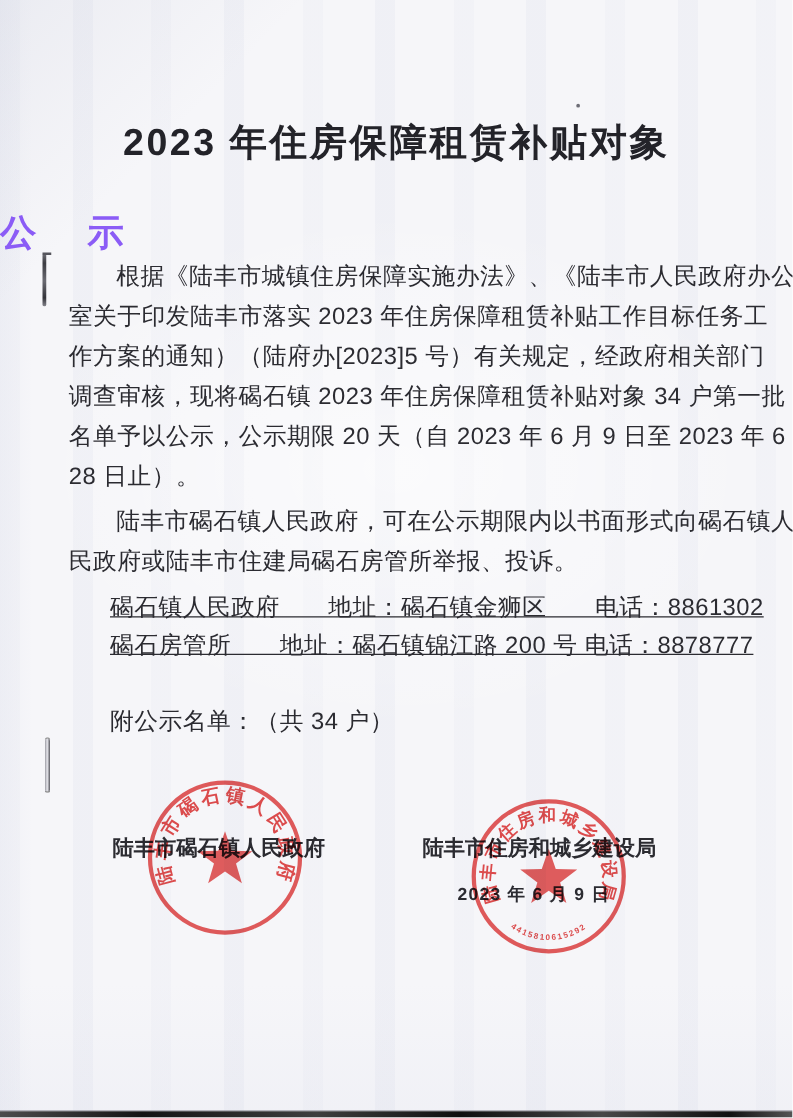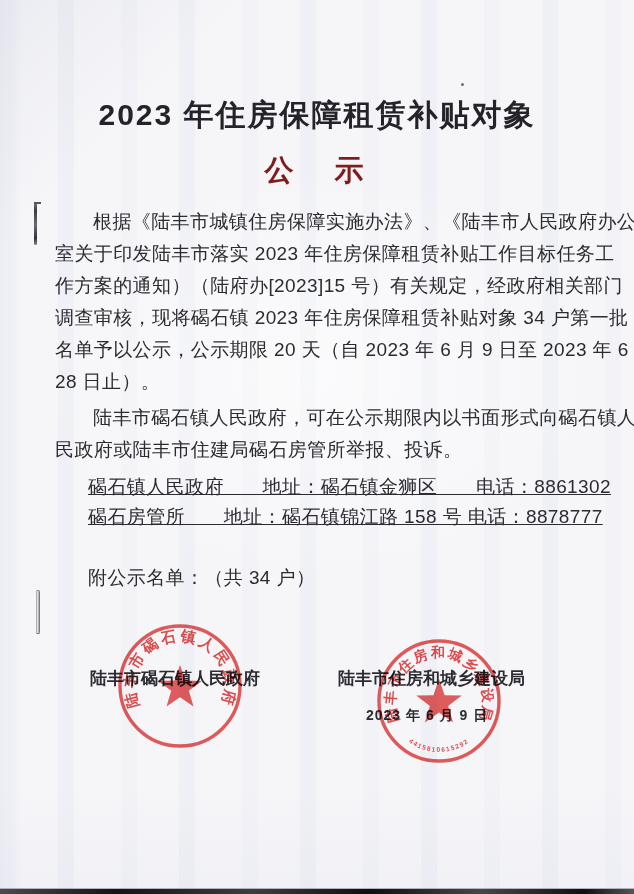--- a/index.html
+++ b/index.html
@@ -26,23 +26,23 @@
         rgba(199,204,224,.14) 58px, rgba(199,204,224,.14) 74px,
         rgba(255,255,255,0) 74px, rgba(255,255,255,0) 121px),
       linear-gradient(0deg, rgba(214,217,232,.18), rgba(214,217,232,0) 12%);
   }
   .title{
     position:absolute;top:94px;left:0;width:634px;
     text-align:center;font-size:30px;font-weight:700;
     letter-spacing:2px;color:#232329;line-height:42px;white-space:nowrap;
   }
   .subtitle{
-    position:absolute;top:150px;left:0;width:634px;
-    text-align:center;font-size:29px;font-weight:700;
-    letter-spacing:6px;color:#7f1d1d;line-height:40px;white-space:nowrap;
+    position:absolute;top:167px;left:0;width:634px;
+    text-align:left;font-size:29px;font-weight:700;
+    letter-spacing:6px;color:#8b5cf6;line-height:40px;white-space:nowrap;
   }
   .doc-text{
     position:absolute;left:55px;top:206px;width:534px;
     font-size:19px;color:#2b2b31;font-weight:500;
   }
   .doc-text .line{line-height:32px;white-space:nowrap;letter-spacing:.4px;}
   .indent{text-indent:38px;text-align:right;}
   .para2{margin-top:4px;}
   .contacts{margin-top:6px;padding-left:33px;}
   .contacts .line{line-height:30px;text-decoration:underline;}
@@ -85,32 +85,32 @@
 <div class="paper">
   <div class="paper-texture"></div>
 
   <div class="title">2023 年住房保障租赁补贴对象</div>
   <div class="subtitle">公　示</div>
 
   <div class="doc-text">
     <div class="para1">
       <div class="line indent">根据《陆丰市城镇住房保障实施办法》、《陆丰市人民政府办公</div>
       <div class="line">室关于印发陆丰市落实 2023 年住房保障租赁补贴工作目标任务工</div>
-      <div class="line">作方案的通知）（陆府办[2023]15 号）有关规定，经政府相关部门</div>
+      <div class="line">作方案的通知）（陆府办[2023]5 号）有关规定，经政府相关部门</div>
       <div class="line">调查审核，现将碣石镇 2023 年住房保障租赁补贴对象 34 户第一批</div>
       <div class="line">名单予以公示，公示期限 20 天（自 2023 年 6 月 9 日至 2023 年 6 月</div>
       <div class="line">28 日止）。</div>
     </div>
     <div class="para2">
       <div class="line indent">陆丰市碣石镇人民政府，可在公示期限内以书面形式向碣石镇人</div>
       <div class="line">民政府或陆丰市住建局碣石房管所举报、投诉。</div>
     </div>
     <div class="contacts">
       <div class="line">碣石镇人民政府　　地址：碣石镇金狮区　　电话：8861302</div>
-      <div class="line">碣石房管所　　地址：碣石镇锦江路 158 号  电话：8878777</div>
+      <div class="line">碣石房管所　　地址：碣石镇锦江路 200 号  电话：8878777</div>
     </div>
     <div class="attachment line">附公示名单：（共 34 户）</div>
   </div>
 
   <div class="sig sig-left">陆丰市碣石镇人民政府</div>
   <div class="sig sig-right">陆丰市住房和城乡建设局</div>
   <div class="sig-date">2023 年 6 月 9 日</div>
 
   <svg class="seal seal-left" width="136" height="136" viewBox="0 0 136 136" xmlns="http://www.w3.org/2000/svg">
     <defs>

